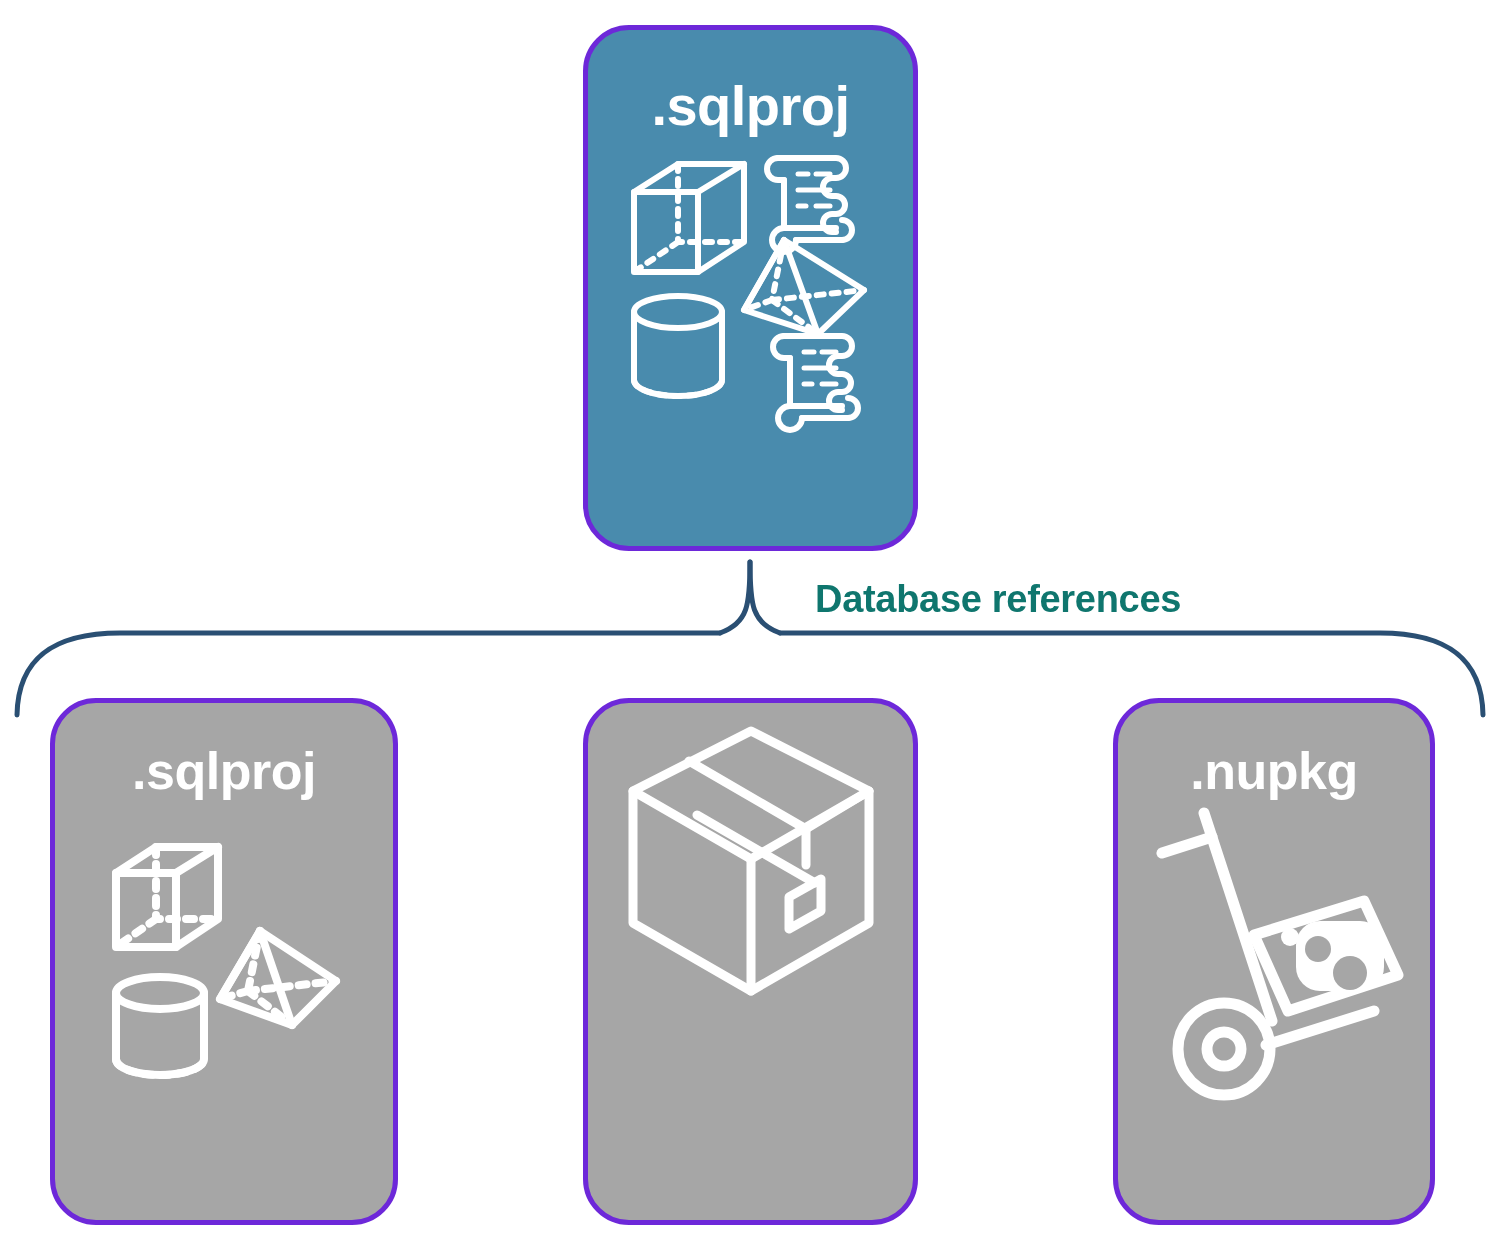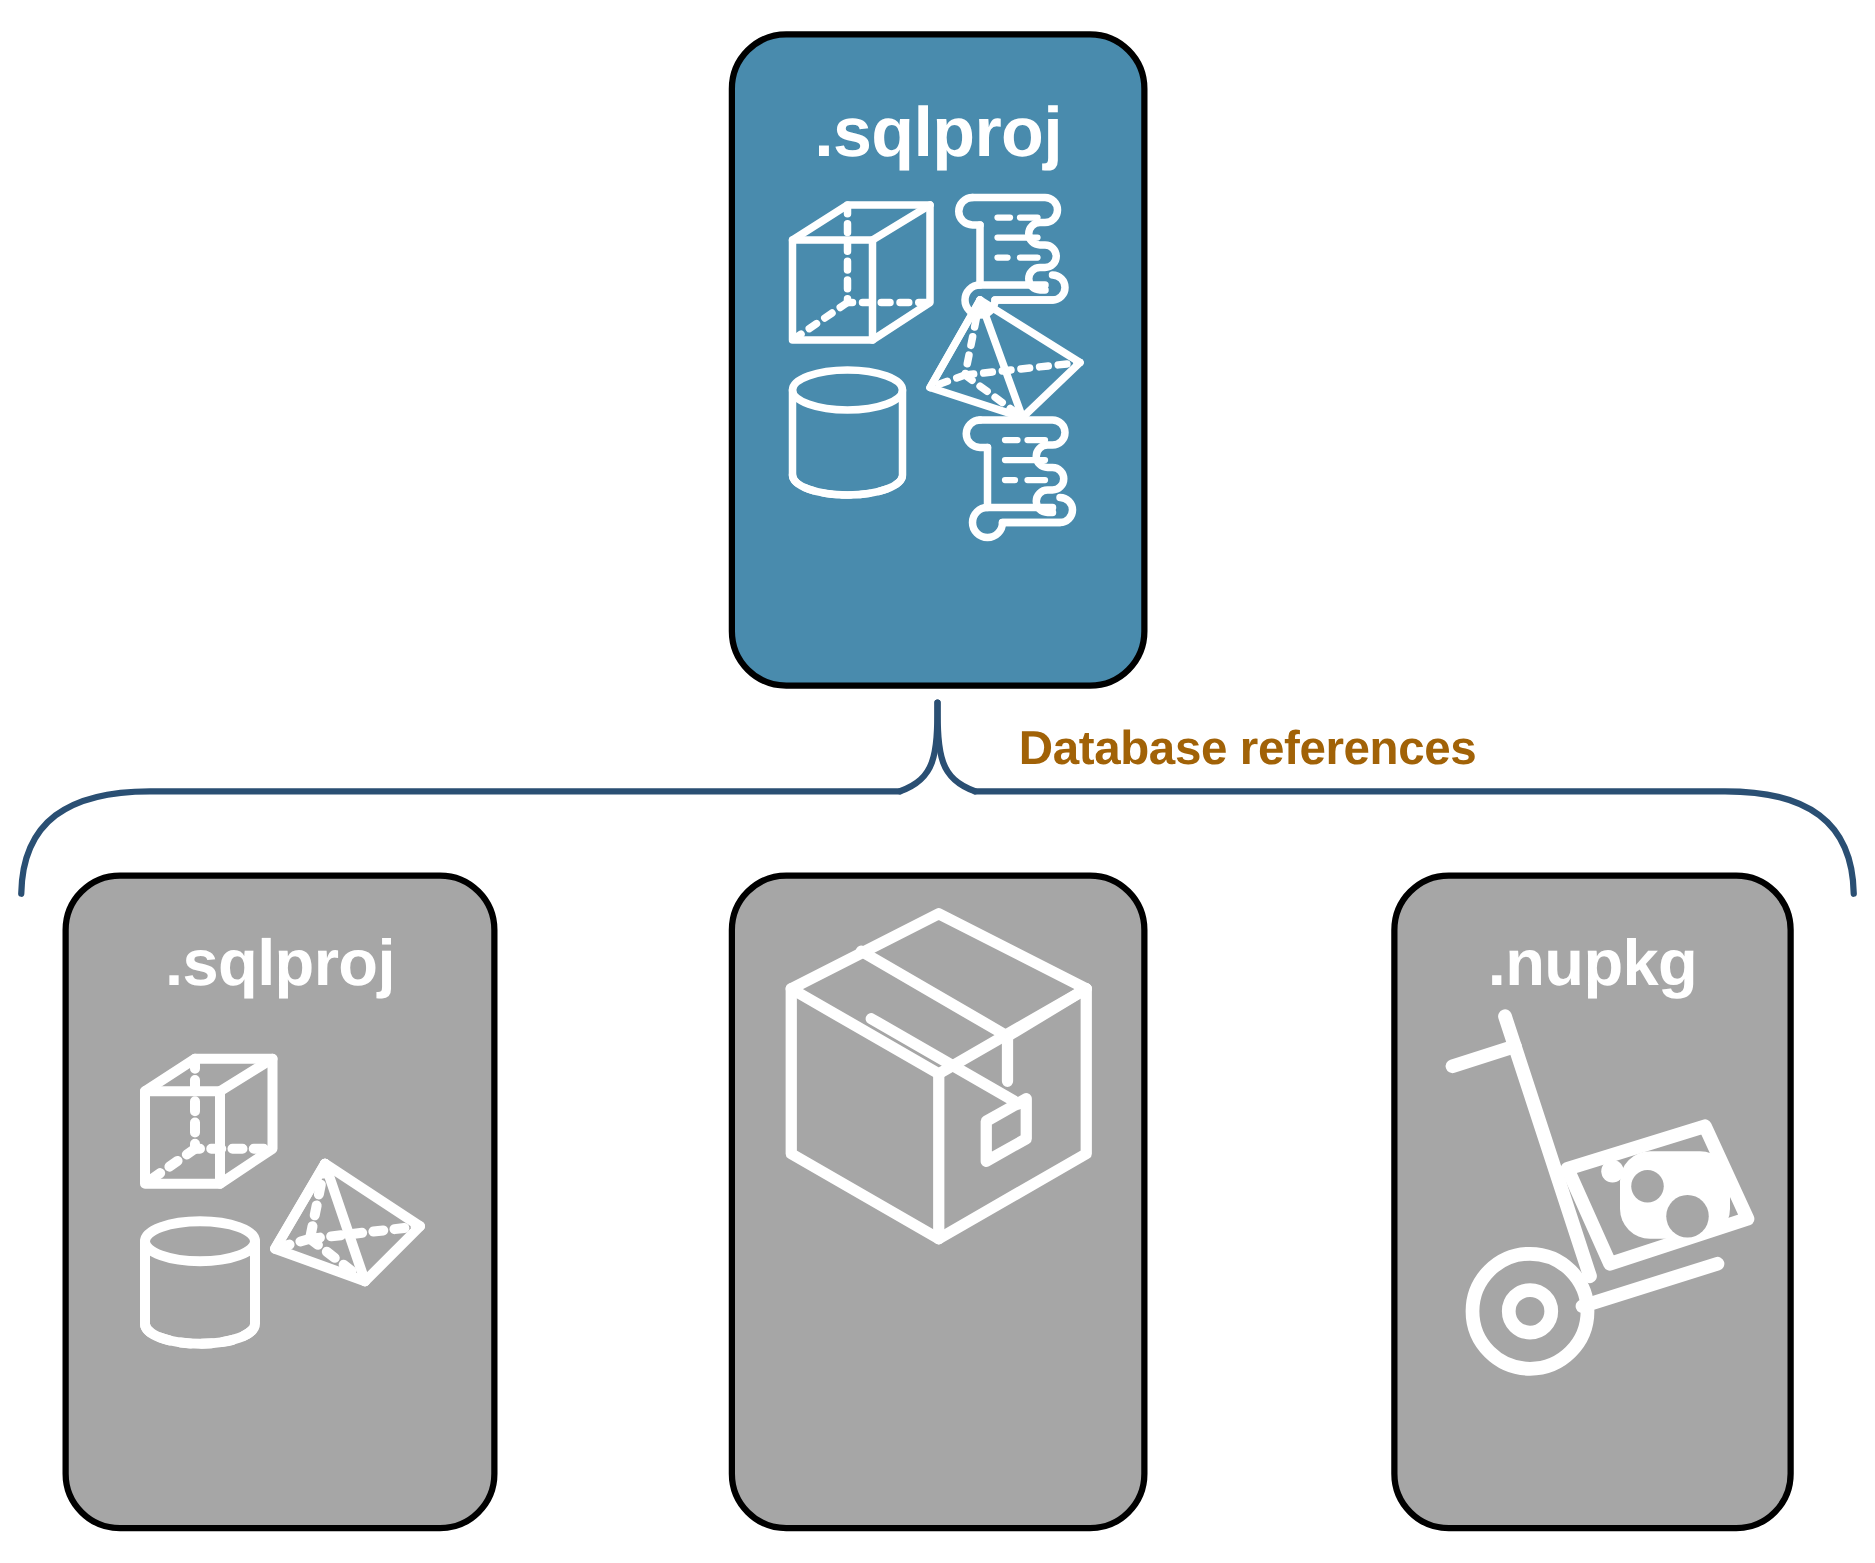--- a/index.html
+++ b/index.html
@@ -4,21 +4,21 @@
 <style>
   html,body{margin:0;padding:0;background:#ffffff;}
   body{
     width:1500px;height:1250px;position:relative;overflow:hidden;
     font-family:"Liberation Sans","DejaVu Sans",sans-serif;
   }
   #stage{position:absolute;inset:0;width:1500px;height:1250px;}
 
   .card{
     position:absolute;
-    border:5px solid #000000;
+    border:5px solid #6d28d9;
     border-radius:46px;
     box-sizing:border-box;
     display:flex;
     flex-direction:column;
     align-items:center;
   }
   .card.primary{background:#498BAD;}
   .card.secondary{background:#A6A6A6;}
 
   .card-title{
@@ -41,21 +41,21 @@
   #card-sqlproj{left:50px;width:348px;}
   #card-dacpac{left:583px;width:335px;}
   #card-nupkg{left:1113px;width:322px;align-items:center;}
   .card.row2 .card-title{font-size:52px;margin-top:42px;}
   .card.row2 .card-art{width:300px;height:310px;margin-top:12px;}
 
   
   #brace{position:absolute;left:0;top:545px;width:1500px;height:180px;}
   #ref-label{
     position:absolute;left:815px;top:578px;
-    font-size:38px;font-weight:bold;color:#a16207;
+    font-size:38px;font-weight:bold;color:#0f766e;
     letter-spacing:-0.3px;white-space:nowrap;user-select:none;
   }
 
   svg{display:block;overflow:visible;}
 </style>
 </head>
 <body>
 
 <div id="stage">
 

